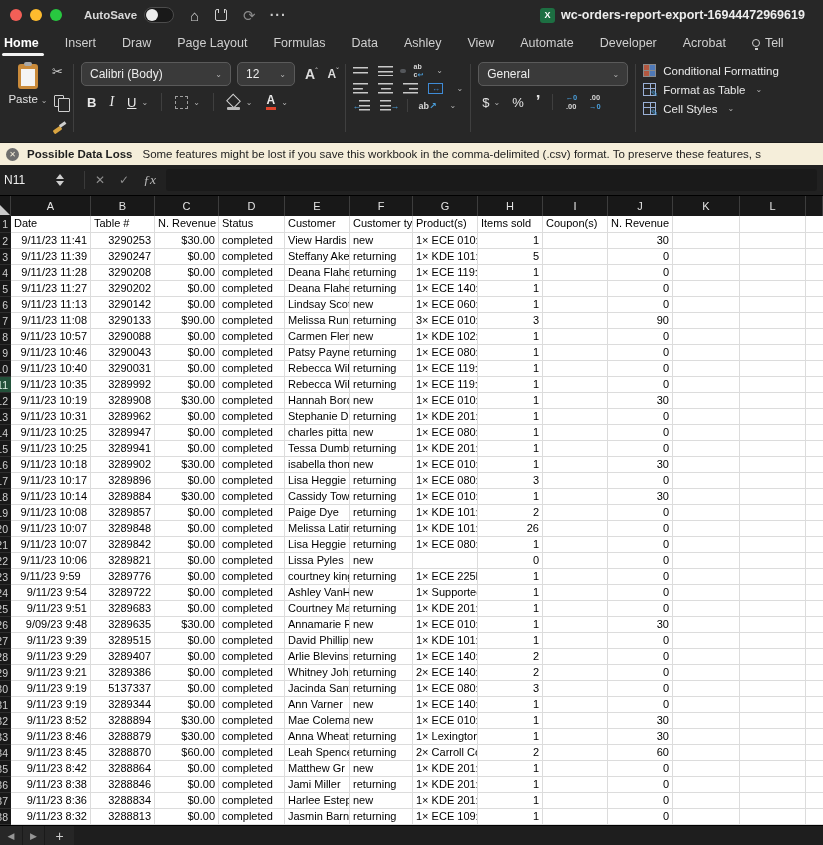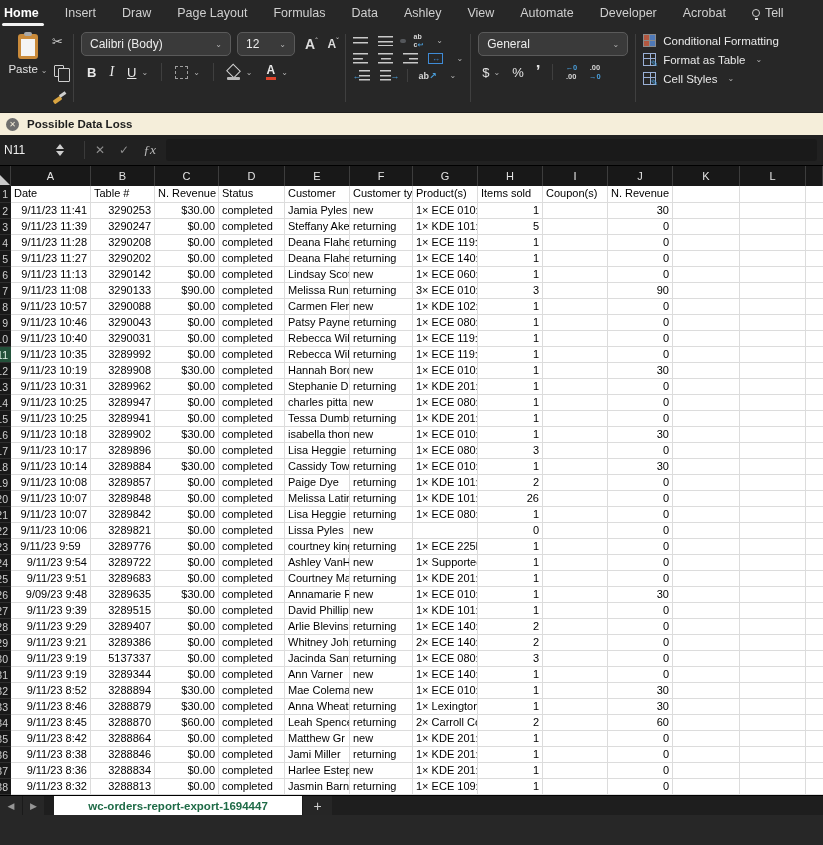--- a/index.html
+++ b/index.html
@@ -152,20 +152,36 @@
   .navarr { width:22px; display:flex; align-items:center; justify-content:center; color:#969696; font-size:9px; background:#272727; }
   .navarr + .navarr { border-left:1px solid #1a1a1a; }
   .sheettab { width:248px; margin-left:10px; background:#ffffff; color:#1f6b47; font-weight:700; font-size:11.5px; display:flex; align-items:center; justify-content:center; overflow:hidden; white-space:nowrap; }
   .addsheet { width:30px; display:flex; align-items:center; justify-content:center; color:#cfcfcf; font-size:14px; background:#262626; border-left:1px solid #1a1a1a;}
 </style>
 </head>
 <body>
 
 <div class="app">
 
+  <div class="titlebar">
+    <span class="tl close"></span>
+    <span class="tl min"></span>
+    <span class="tl max"></span>
+    <span class="autosave">AutoSave</span>
+    <span class="toggle">
+        <span class="knob"></span>
+      </span>
+    <span class="tbicon">⌂</span>
+    <span class="floppy"></span>
+    <span class="tbicon redo">⟳</span>
+    <span class="dots">···</span>
+    <span class="spacer"></span>
+    <span class="xlicon">X</span>
+    <span class="wtitle">wc-orders-report-export-16944472969619</span>
+  </div>
 
   <div class="tabs" id="tabsRow">
       <span class="tab active">Home</span>
       <span class="tab">Insert</span>
       <span class="tab">Draw</span>
       <span class="tab">Page Layout</span>
       <span class="tab">Formulas</span>
       <span class="tab">Data</span>
       <span class="tab">Ashley</span>
       <span class="tab">View</span>
@@ -299,20 +315,21 @@
           </span>
         <span>Cell Styles</span>
         <span class="caret">⌄</span>
       </div>
     </div>
   </div>
 
   <div class="warnbar">
     <span class="warnico">✕</span>
     <span class="warntitle">Possible Data Loss</span>
+    <span class="warnmsg">Some features might be lost if you save this workbook in the comma-delimited (.csv) format. To preserve these features, s</span>
   </div>
 
   <div class="fbar">
     <span class="namebox">N11</span>
     <span class="stepper">
         <i class="up"></i>
         <i class="dn"></i>
       </span>
     <span class="fdiv"></span>
     <span class="fbtn">✕</span>
@@ -353,21 +370,21 @@
         <div class="cell" style="width: 67px;"></div>
         <div class="cell" style="width: 66px;"></div>
         <div class="cell" style="width: 17px; border-right: none;"></div>
       </div>
       <div class="row">
         <div class="rowhdr" style="width: 11px;">2</div>
         <div class="cell r" style="width: 80px;">9/11/23 11:41</div>
         <div class="cell r" style="width: 64px;">3290253</div>
         <div class="cell r" style="width: 64px;">$30.00</div>
         <div class="cell" style="width: 66px;">completed</div>
-        <div class="cell" style="width: 65px;">Jamia Pyles</div>
+        <div class="cell" style="width: 65px;">View Hardis</div>
         <div class="cell" style="width: 63px;">new</div>
         <div class="cell" style="width: 65px;">1× ECE 010: I</div>
         <div class="cell r" style="width: 65px;">1</div>
         <div class="cell" style="width: 65px;"></div>
         <div class="cell r" style="width: 65px;">30</div>
         <div class="cell" style="width: 67px;"></div>
         <div class="cell" style="width: 66px;"></div>
         <div class="cell" style="width: 17px; border-right: none;"></div>
       </div>
       <div class="row">
@@ -944,17 +961,16 @@
         <div class="cell r" style="width: 65px;">0</div>
         <div class="cell" style="width: 67px;"></div>
         <div class="cell" style="width: 66px;"></div>
         <div class="cell" style="width: 17px; border-right: none;"></div>
       </div>
     </div>
 
   <div class="sheetbar">
     <span class="navarr">◀</span>
     <span class="navarr">▶</span>
-    <span class="sheettab">wc-orders-report-export-1694447</span>
     <span class="addsheet">+</span>
   </div>
 
 </div>
 
 </body></html>

